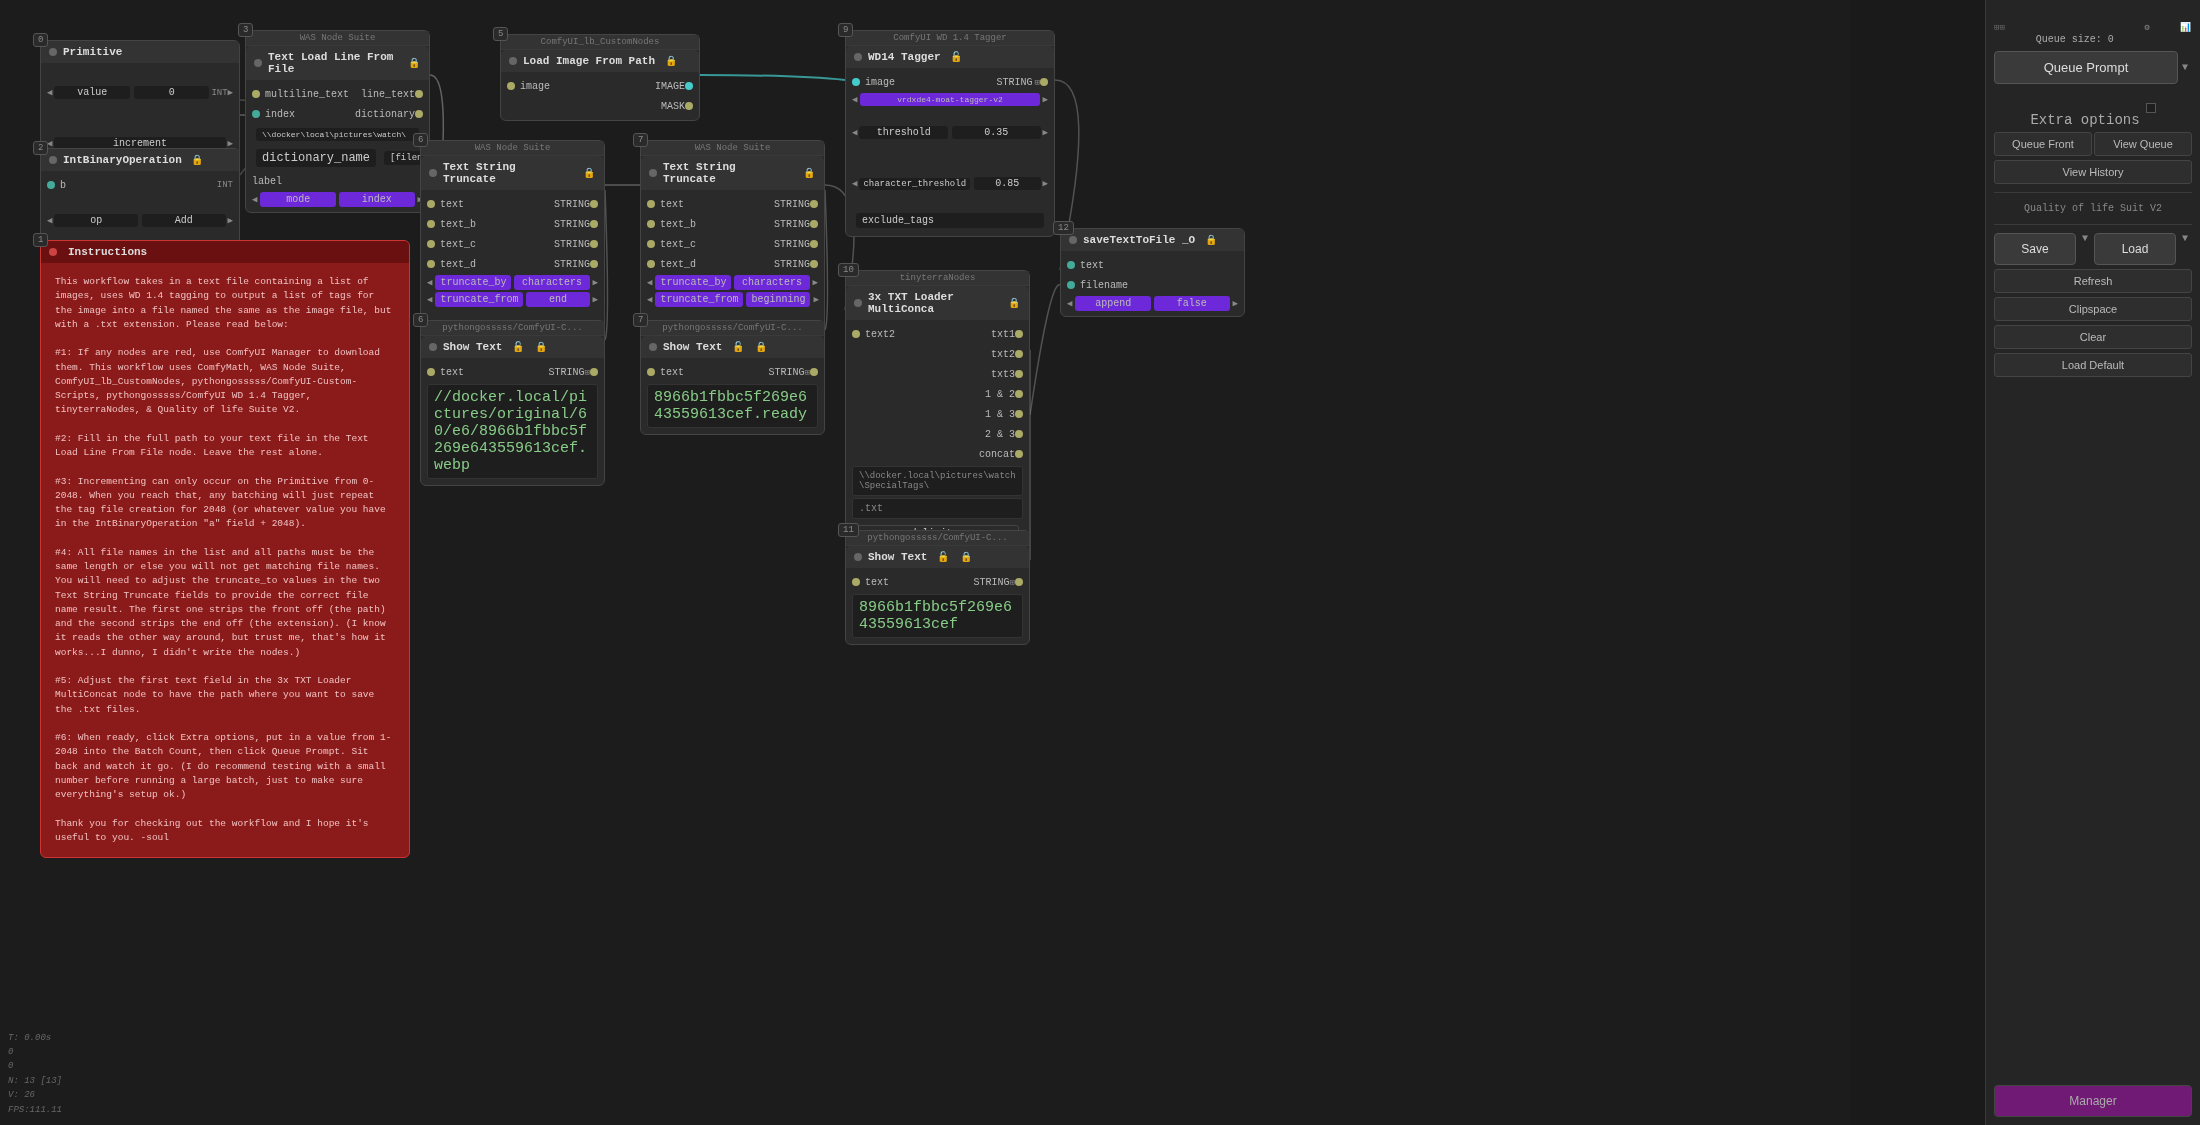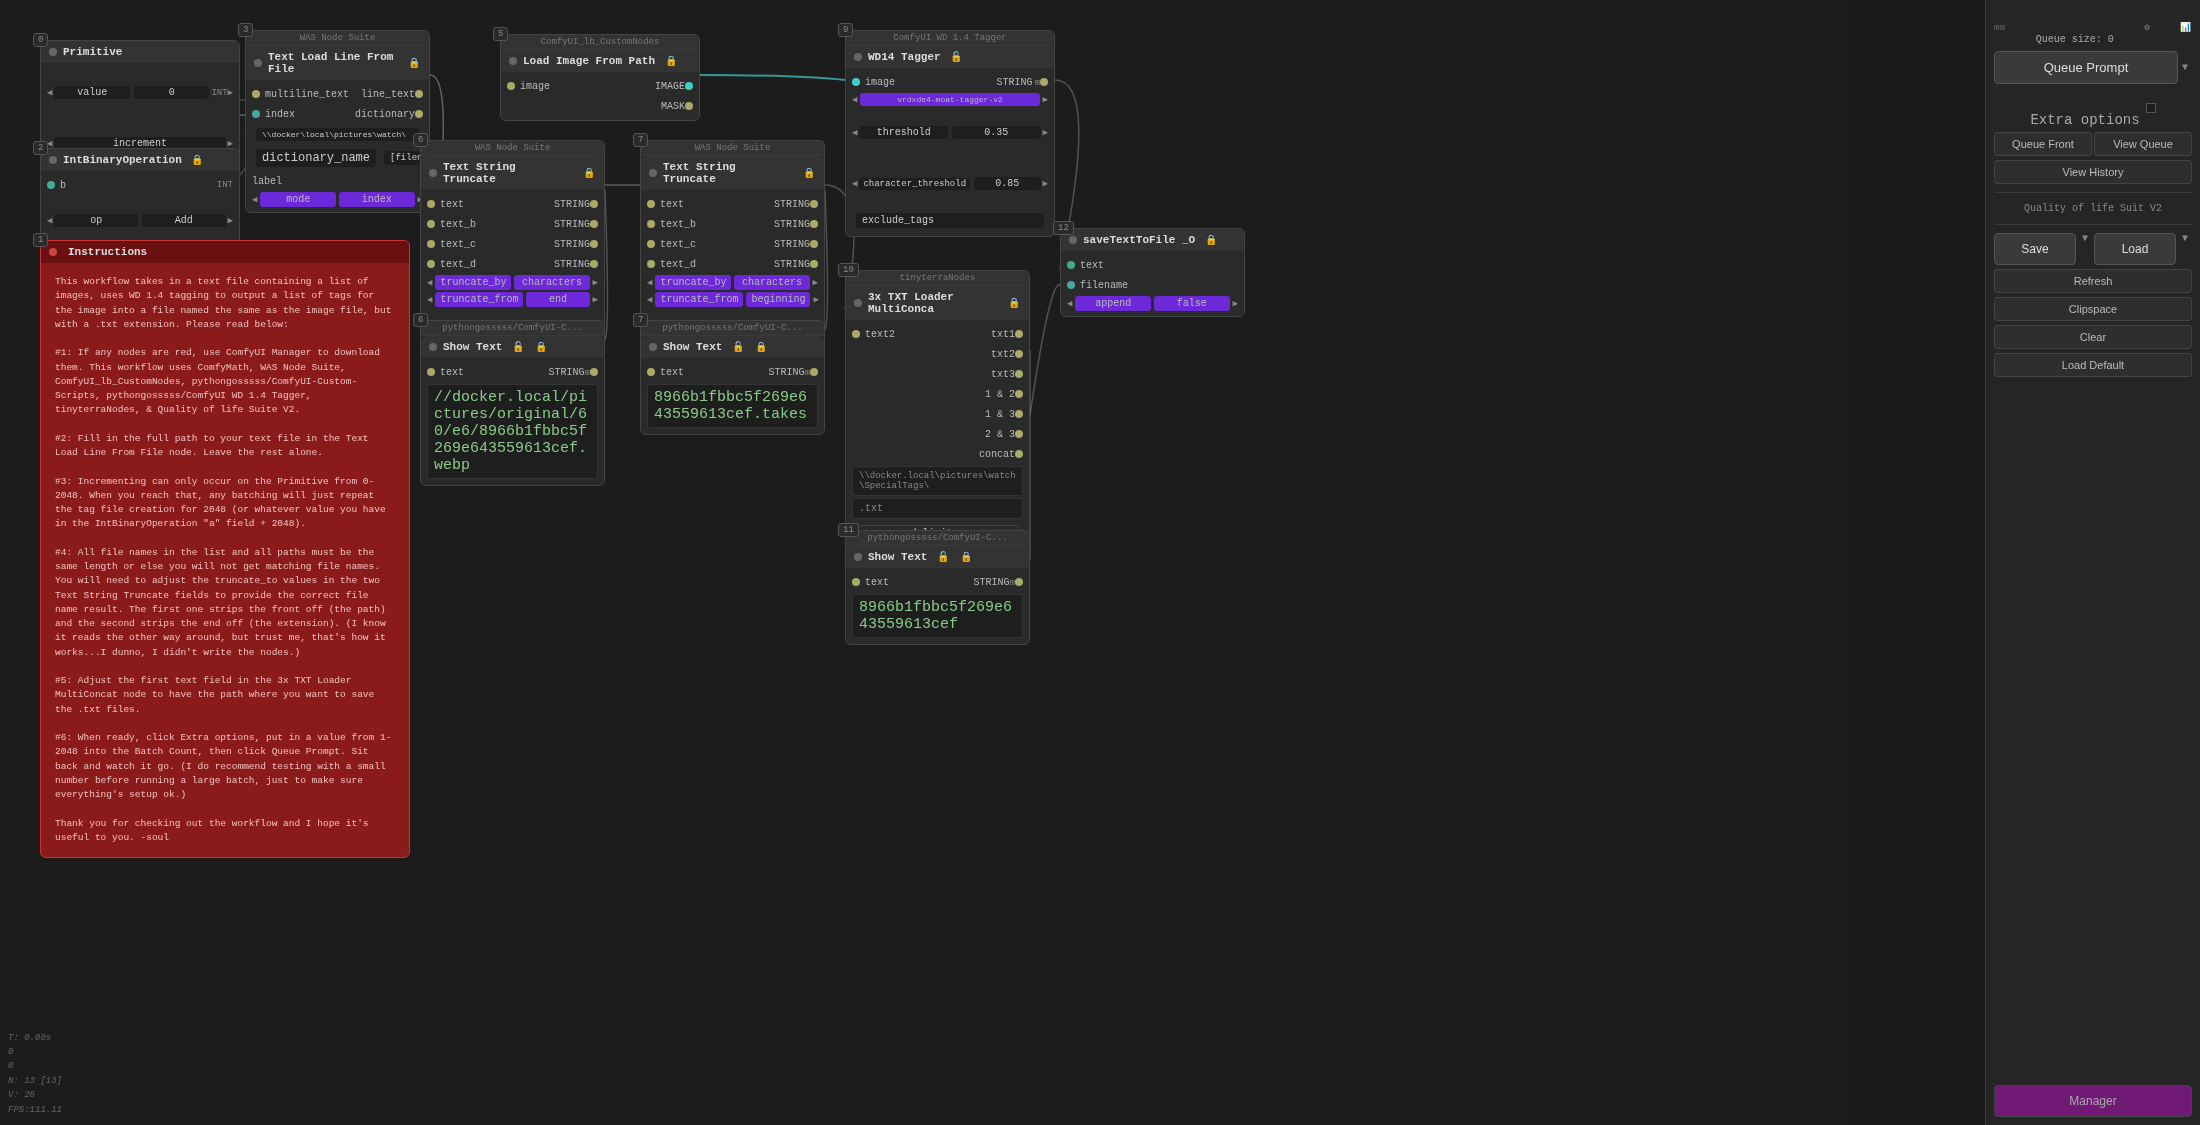--- a/index.html
+++ b/index.html
@@ -735,21 +735,21 @@
       <span class="lock-icon">🔒</span>
     </div>
     <div class="node-body">
       <div class="node-row">
         <span class="port-dot yellow port-left"></span>
         <span class="node-label">text</span>
         <span class="node-label-right">STRING</span>
         <span style="color:#888; font-size:9px;">⊞</span>
         <span class="port-dot yellow port-right"></span>
       </div>
-      <div class="text-content-box">8966b1fbbc5f269e643559613cef.takes</div>
+      <div class="text-content-box">8966b1fbbc5f269e643559613cef.ready</div>
     </div>
   </div>
 
   <div class="node" id="node-txtloader">
     <div class="node-badge">10</div>
     <div class="node-header-suite">tinyterraNodes</div>
     <div class="node-header">
       <span class="port-dot grey"></span>
       <span>3x TXT Loader MultiConca</span>
       <span class="lock-icon">🔒</span>

